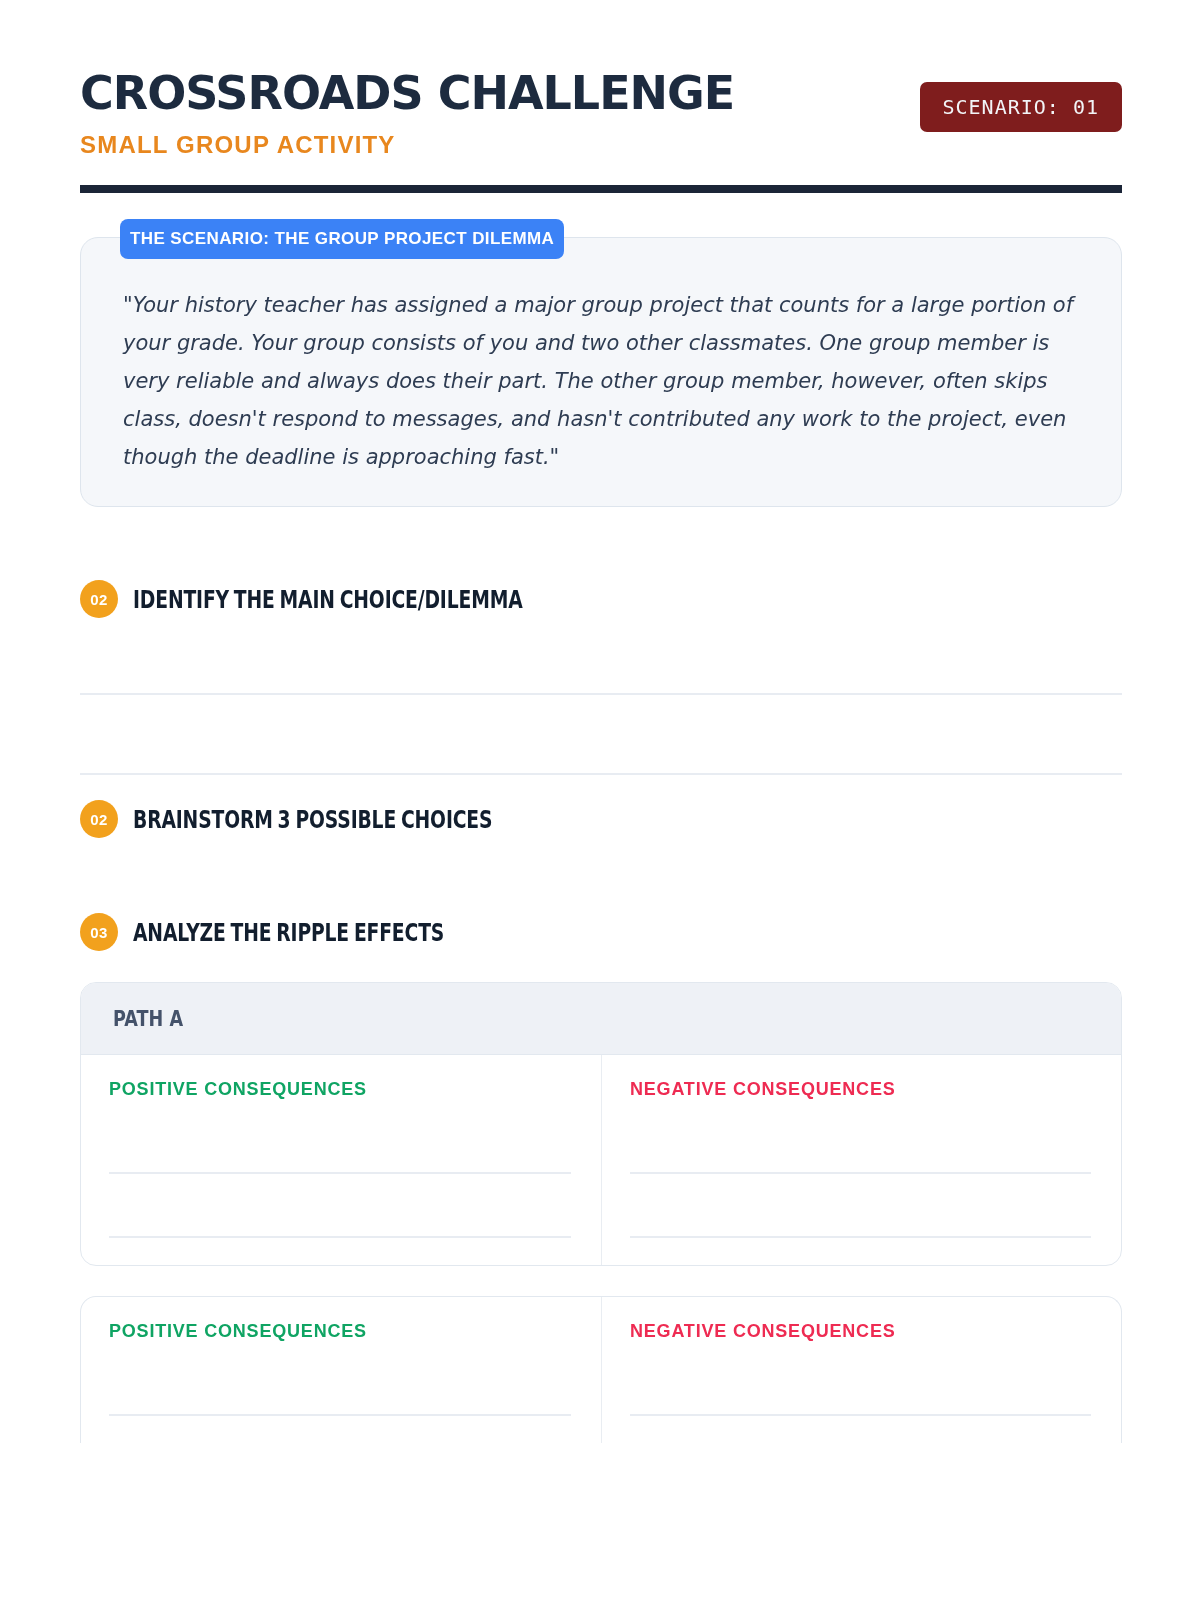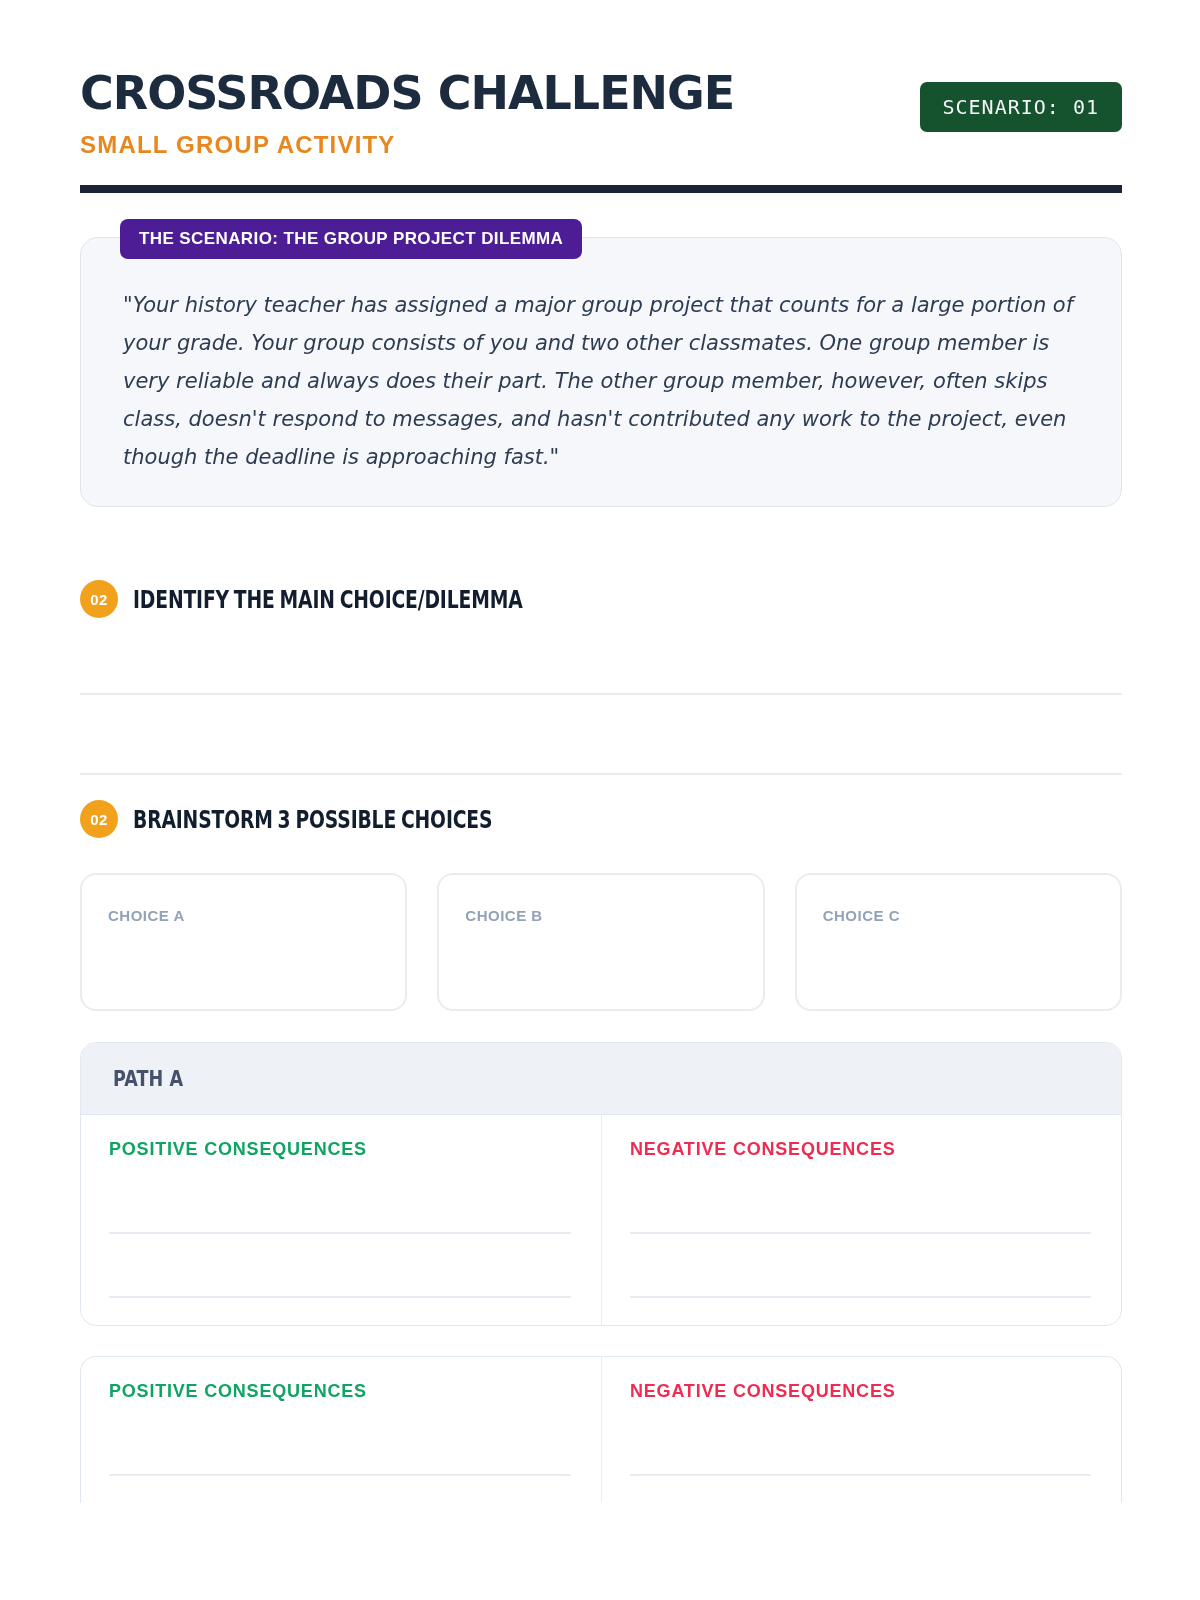--- a/index.html
+++ b/index.html
@@ -15,38 +15,38 @@
   
   .header { position: relative; }
   .page-title {
     margin-top: 70px;
     font-family: "DejaVu Sans", "Liberation Sans", sans-serif;
     font-weight: bold; font-size: 46px; line-height: 1;
     letter-spacing: -1px; color: #1d2b3f; white-space: nowrap;
   }
   .scenario-number-badge {
     position: absolute; top: 12px; right: 0;
-    background: #14532d; color: #f2f4f7;
+    background: #7f1d1d; color: #f2f4f7;
     font-family: "DejaVu Sans Mono", "Liberation Mono", monospace;
     font-size: 20px; letter-spacing: 1px;
     padding: 13px 23px; border-radius: 7px; white-space: nowrap;
   }
   .page-subtitle {
     margin-top: 15px; font-size: 24px; font-weight: bold;
     letter-spacing: 1.2px; color: #e8871e; white-space: nowrap;
   }
   .header-rule { margin-top: 26px; height: 8px; background: #1b2537; }
 
   
   .scenario-wrap { position: relative; margin-top: 44px; }
   .scenario-label-badge {
     position: absolute; top: -18px; left: 40px; z-index: 2;
-    background: #4c1d95; color: #ffffff;
+    background: #3b82f6; color: #ffffff;
     font-size: 17px; font-weight: bold; letter-spacing: 0.4px;
-    padding: 10px 19px; border-radius: 8px; white-space: nowrap;
+    padding: 10px 10px; border-radius: 8px; white-space: nowrap;
   }
   .scenario-box {
     background: #f5f7fa; border: 1.5px solid #dee5ed; border-radius: 18px;
     padding: 48px 44px 30px 42px; min-height: 267px;
   }
   .scenario-text {
     font-family: "DejaVu Sans", "Liberation Sans", sans-serif;
     font-style: italic; font-size: 21px; line-height: 38px; color: #2e3c52;
   }
 
@@ -140,32 +140,25 @@
     <div class="badge-circle">02</div>
     <div class="section-title">IDENTIFY THE MAIN CHOICE/DILEMMA</div>
   </div>
   <div class="answer-line al-1"></div>
   <div class="answer-line al-2"></div>
 
   <div class="section-head sec-2">
     <div class="badge-circle">02</div>
     <div class="section-title">BRAINSTORM 3 POSSIBLE CHOICES</div>
   </div>
-  <div class="choices-grid">
-    <div class="choice-card">
-      <div class="choice-label">CHOICE A</div>
-    </div>
-    <div class="choice-card">
-      <div class="choice-label">CHOICE B</div>
-    </div>
-    <div class="choice-card">
-      <div class="choice-label">CHOICE C</div>
-    </div>
+
+  <div class="section-head sec-3">
+    <div class="badge-circle">03</div>
+    <div class="section-title">ANALYZE THE RIPPLE EFFECTS</div>
   </div>
-
 
   <div class="path-panel">
     <div class="path-header">
       <div class="path-label">PATH A</div>
     </div>
     <div class="cons-columns">
       <div class="cons-col">
         <div class="cons-label pos">POSITIVE CONSEQUENCES</div>
         <div class="wline wl-1"></div>
         <div class="wline wl-2"></div>

